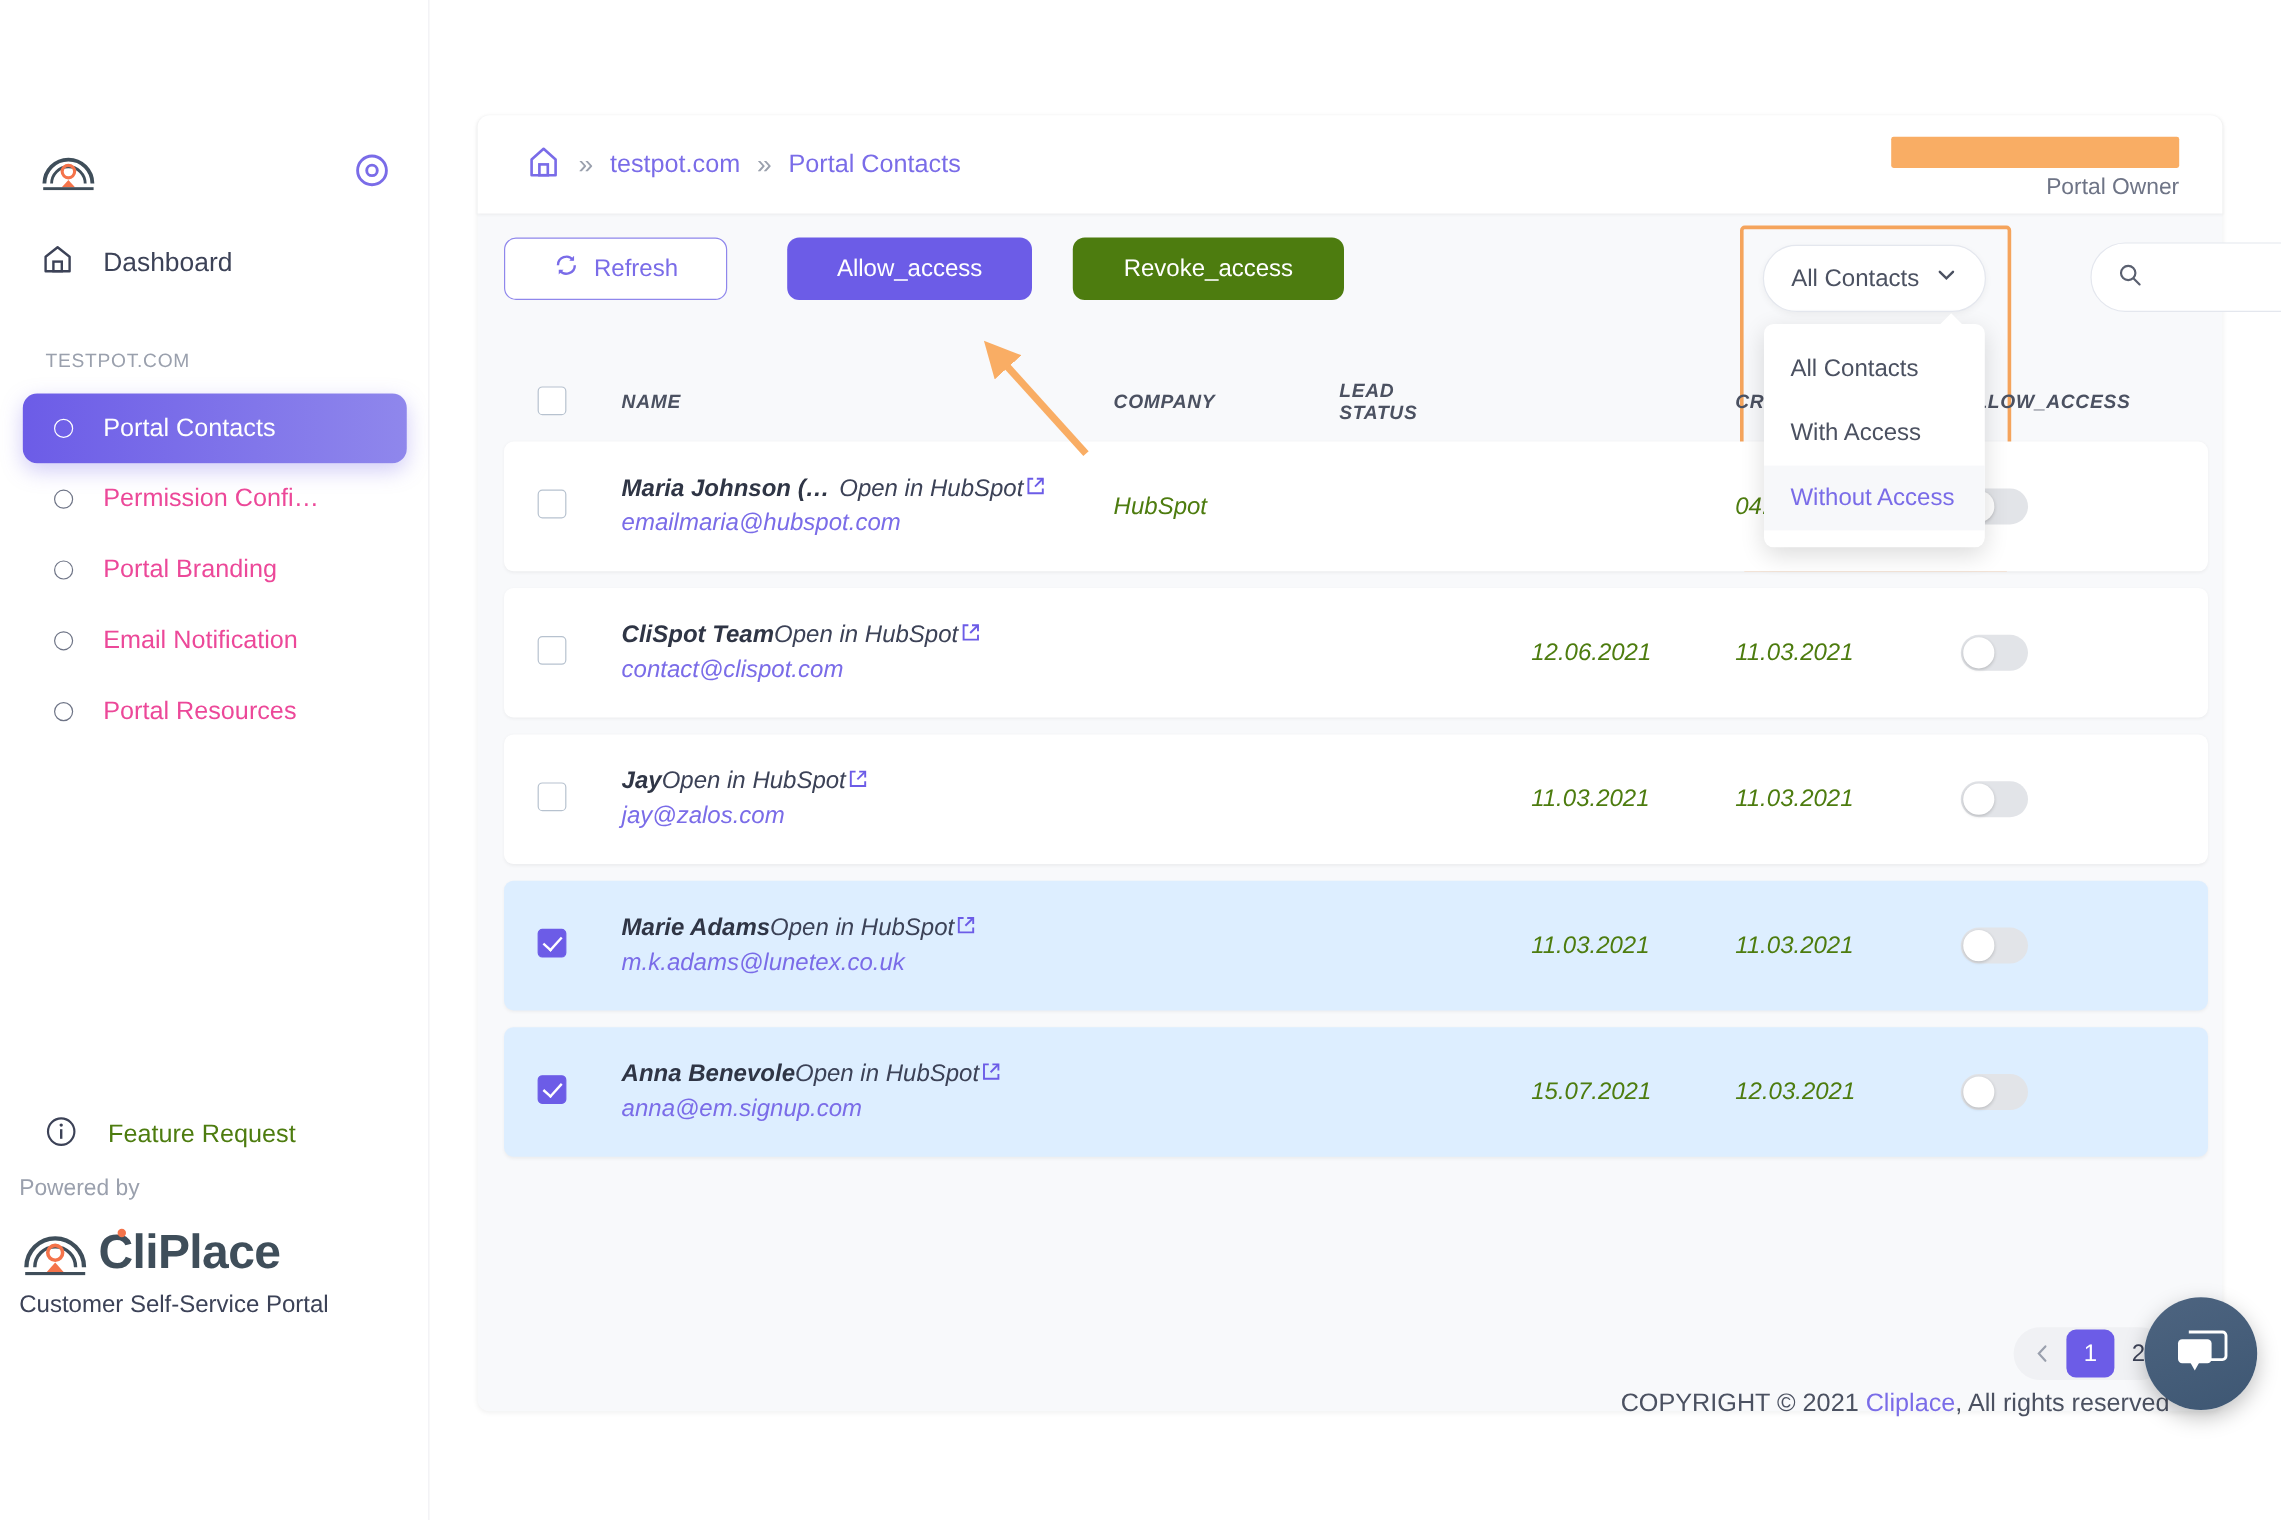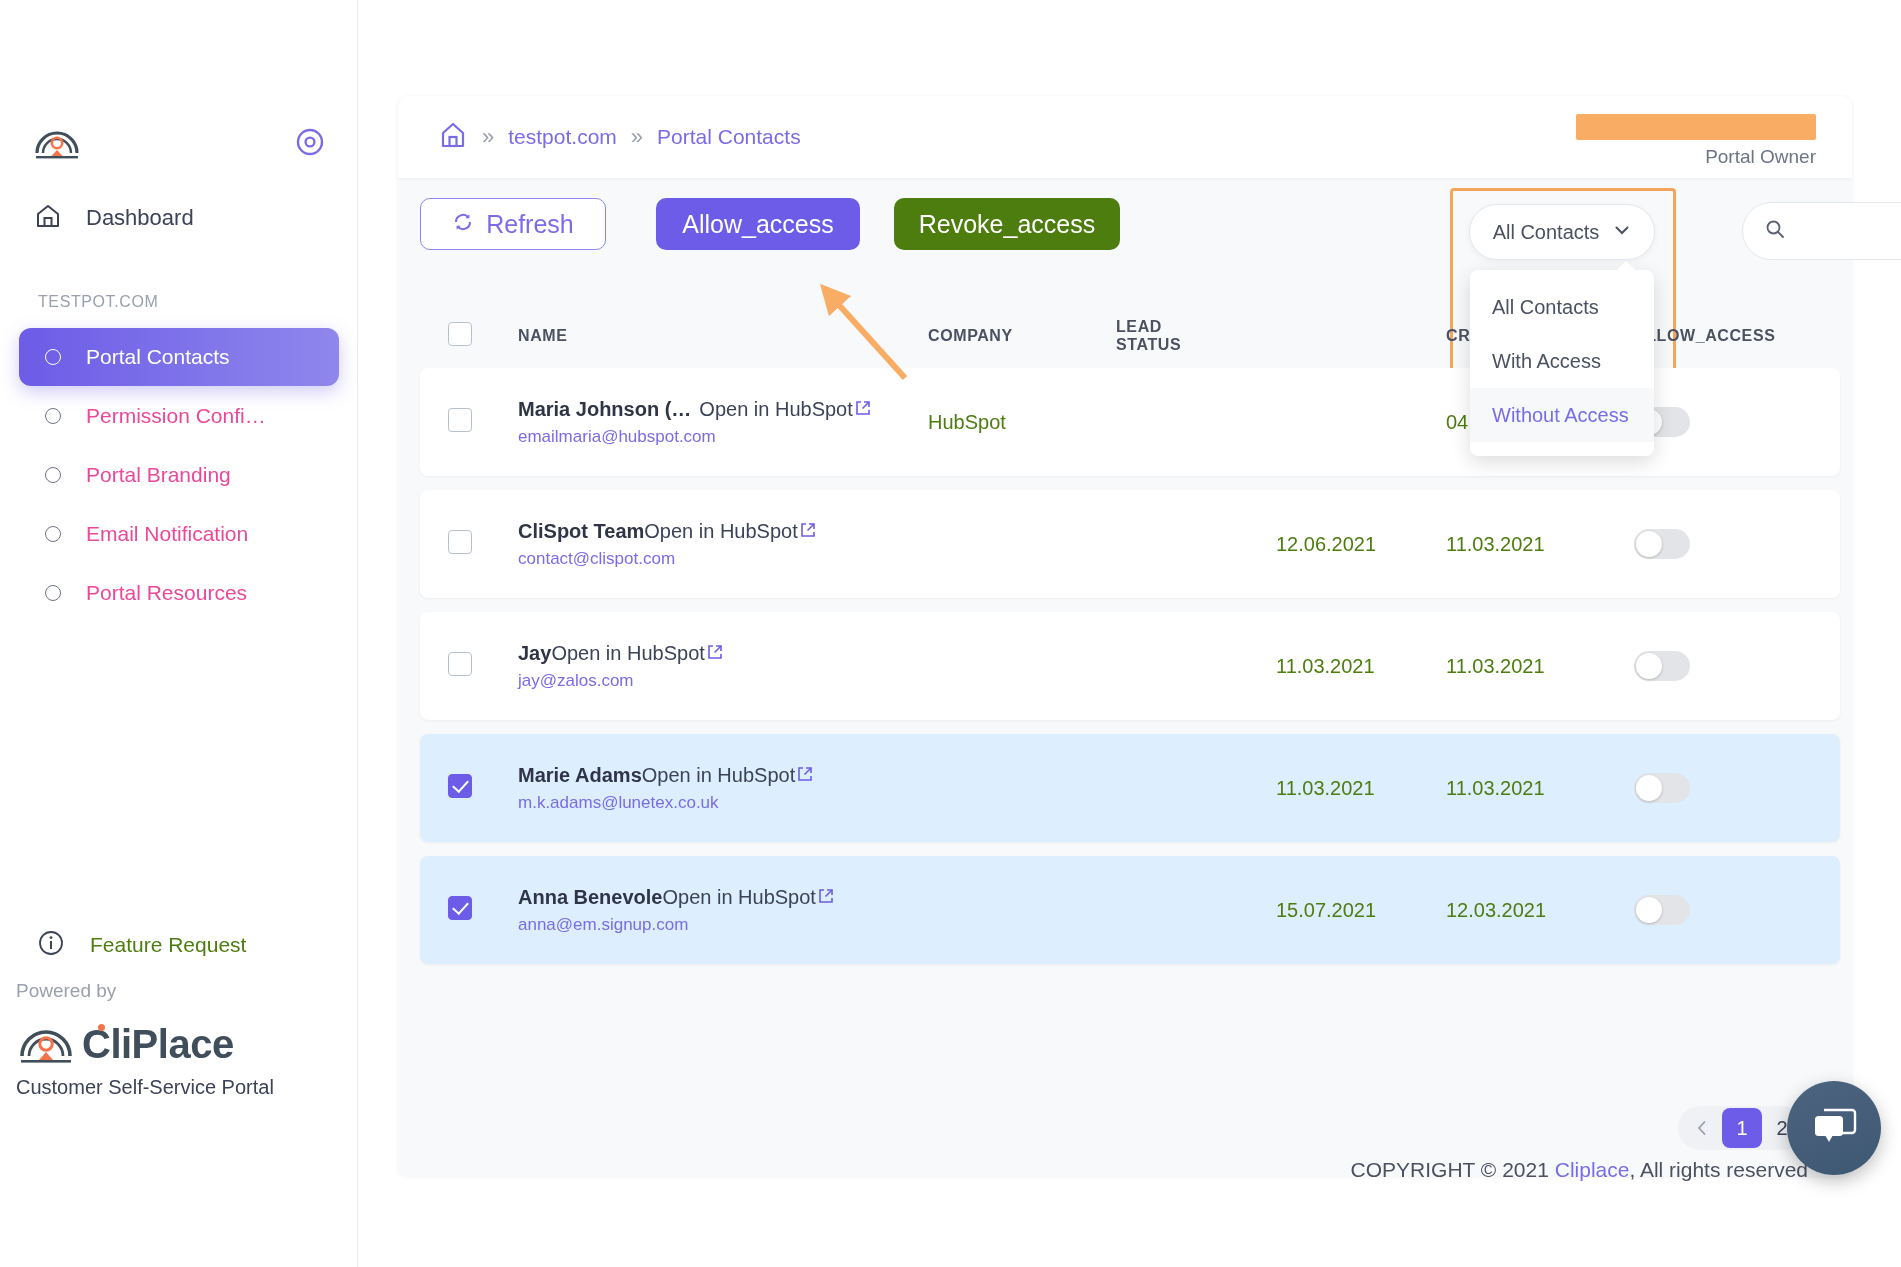--- a/index.html
+++ b/index.html
@@ -106,21 +106,21 @@
   }
   .owner-bar {
     width: 240px; height: 26px; background: #f9ad64; border-radius: 2px;
   }
   .owner-label { font-size: 19px; color: #6e7486; margin-top: 6px; }
 
   
   .toolbar { position: absolute; left: 22px; top: 102px; width: 1420px; height: 70px; }
   .btn {
     position: absolute; top: 0; height: 52px;
-    border-radius: 10px; font-size: 25px;
+    border-radius: 10px; font-size: 20px;
     display: flex; align-items: center; justify-content: center;
     cursor: pointer; border: none;
   }
   .btn-refresh {
     left: 0; width: 186px; background: #ffffff;
     border: 1.5px solid #8f87ec; color: #7a6ce8; gap: 12px;
   }
   .btn-allow { left: 236px; width: 204px; background: #6c5ce7; color: #fff; }
   .btn-revoke { left: 474px; width: 226px; background: #4d7c0f; color: #fff; }
 
@@ -162,21 +162,21 @@
     border: 1px solid #e4e7ee; border-radius: 29px;
     display: flex; align-items: center; padding-left: 22px; gap: 12px;
   }
   .search-wrap input {
     border: none; outline: none; font-size: 18px;
     font-family: "Liberation Sans", sans-serif;
     width: 200px; background: transparent; color: #4b5161;
   }
 
   
-  .table { position: absolute; left: 22px; top: 208px; width: 1420px; }
+  .table { position: absolute; left: 22px; top: 208px; width: 1420px; font-style: italic; }
   .thead {
     display: flex; align-items: center; height: 64px;
     padding: 0 0 0 28px;
   }
   .th {
     font-size: 16px; font-weight: bold; letter-spacing: .6px;
     color: #4b5161; text-transform: uppercase;
   }
   .col-check { width: 70px; flex: 0 0 70px; }
   .col-name  { width: 410px; flex: 0 0 410px; }
@@ -206,21 +206,21 @@
     background: #ffffff; border-radius: 8px;
     margin-bottom: 14px; padding-left: 28px;
     box-shadow: 0 1px 3px rgba(0,0,0,.05);
   }
   .row.selected { background: #ddeeff; }
   .name-cell { display: flex; flex-direction: column; gap: 6px; }
   .name-line { display: flex; align-items: baseline; }
   .cname { font-size: 20px; font-weight: bold; color: #2f3545; white-space: nowrap; }
   .open-hs { font-size: 20px; color: #3c4257; white-space: nowrap; }
   .hs-ico { margin-left: 2px; color: #6c5ce7; }
-  .cemail { font-size: 17px; color: #7a6ce8; cursor: pointer; }
+  .cemail { font-size: 20px; color: #7a6ce8; cursor: pointer; }
   .cell-text { font-size: 20px; color: #4d7c0f; }
 
   .toggle {
     width: 56px; height: 30px; border-radius: 15px;
     background: #e2e4e8; position: relative; cursor: pointer;
   }
   .toggle .knob {
     position: absolute; left: 2px; top: 2px;
     width: 26px; height: 26px; border-radius: 50%;
     background: #fff; box-shadow: 0 1px 3px rgba(0,0,0,.2);

